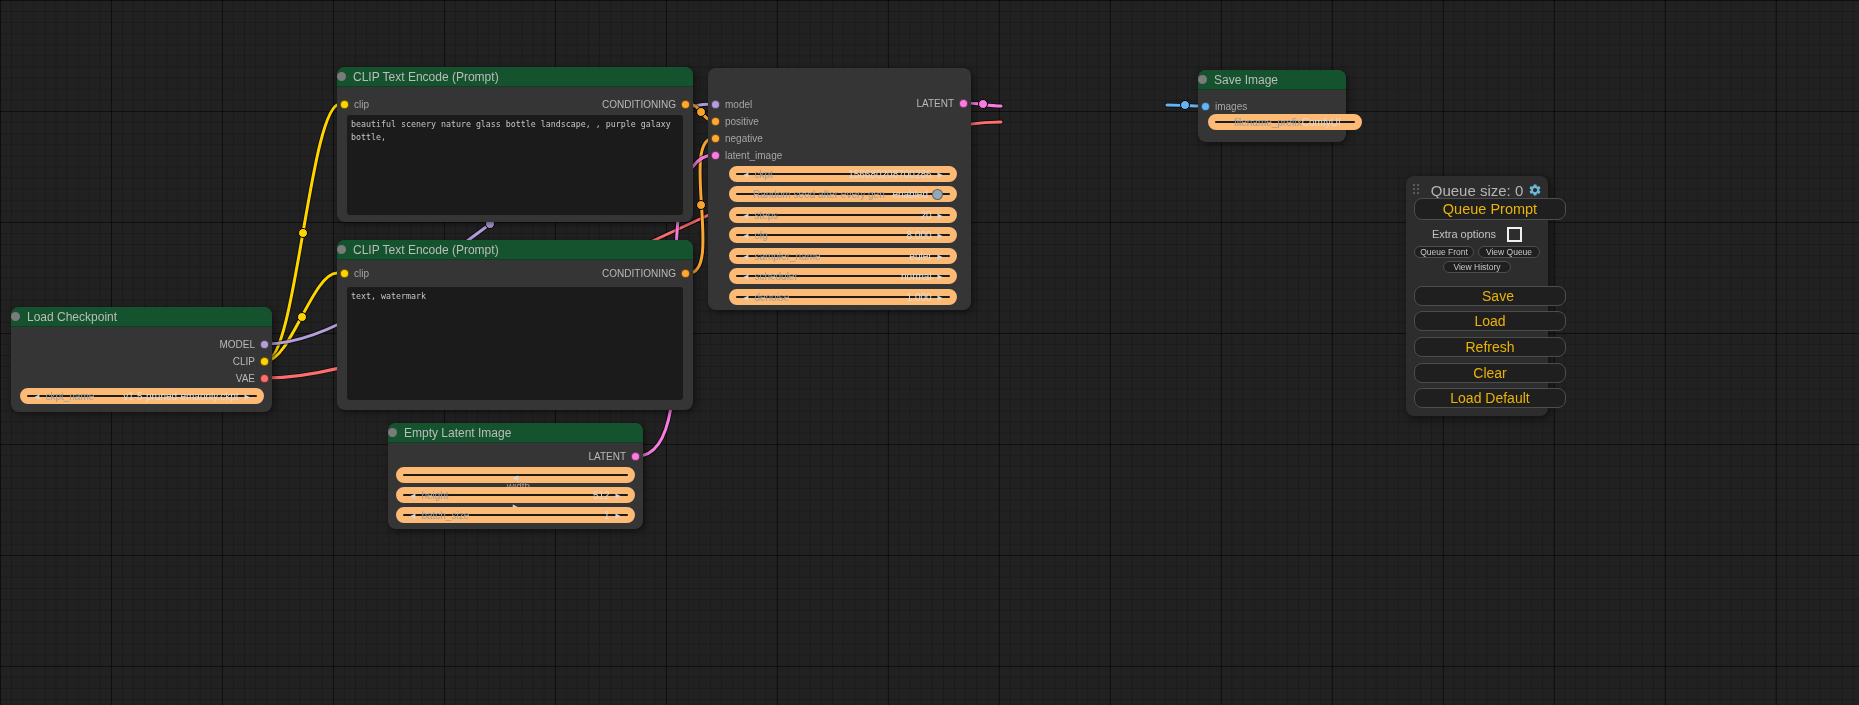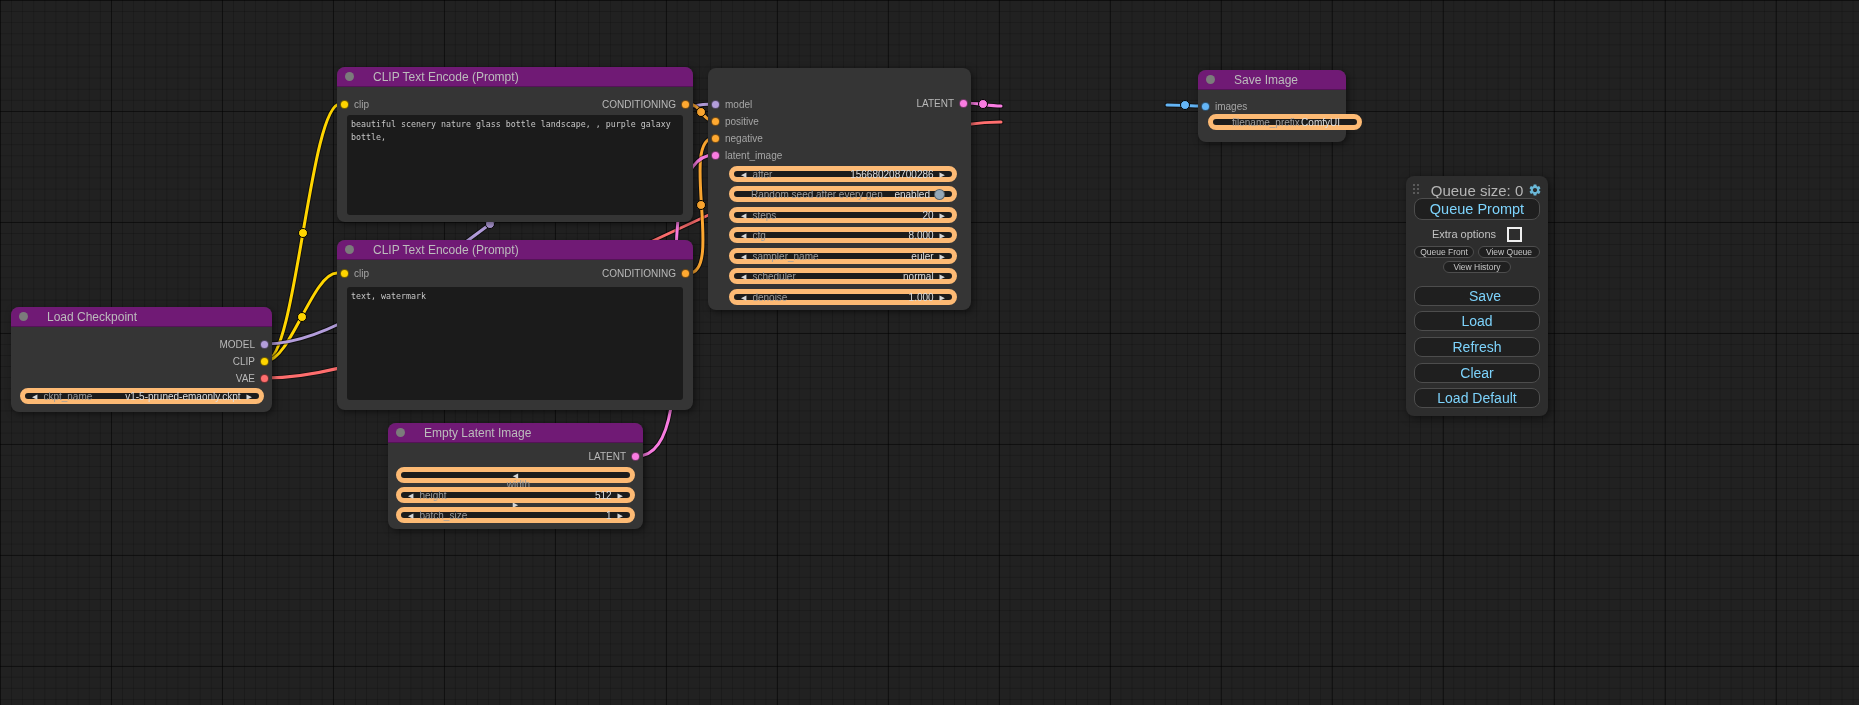--- a/index.html
+++ b/index.html
@@ -13,37 +13,37 @@
       linear-gradient(rgba(0,0,0,0.18) 1px, transparent 1px),
       linear-gradient(90deg, rgba(0,0,0,0.18) 1px, transparent 1px);
     background-size:111px 111px,111px 111px,11.1px 11.1px,11.1px 11.1px;
   }
   svg.links{position:absolute;left:0;top:0;z-index:1;}
   .link-under{fill:none;stroke:rgba(0,0,0,0.5);stroke-width:5;stroke-linecap:round;}
   .link{fill:none;stroke-width:3;stroke-linecap:round;}
 
   .node{position:absolute;background:#353535;border-radius:8px;
         box-shadow:2px 2px 7px rgba(0,0,0,0.5);z-index:2;}
-  .node-title{position:absolute;left:0;right:0;top:0;height:20px;background:#701a75;
-        border-radius:8px 8px 0 0;display:flex;align-items:center;gap:19px;padding-left:8px;
+  .node-title{position:absolute;left:0;right:0;top:0;height:20px;background:#14532d;
+        border-radius:8px 8px 0 0;display:flex;align-items:center;gap:7px;padding-left:0;
         border-bottom:1px solid rgba(0,0,0,0.25);box-sizing:border-box;}
   .tdot{width:9px;height:9px;border-radius:50%;background:#7b7b7b;flex:0 0 auto;}
   .ttext{color:#bcbcbc;font-size:12px;white-space:nowrap;}
 
   .slot{position:absolute;display:flex;align-items:center;gap:5px;height:14px;
         transform:translateY(-50%);font-size:10px;white-space:nowrap;}
   .slot.in{left:3px;color:#a5a5a5;}
   .slot.out{right:3px;flex-direction:row-reverse;color:#b9b9b9;}
   .sdot{width:9px;height:9px;border-radius:50%;box-sizing:border-box;
         border:1px solid rgba(0,0,0,0.55);flex:0 0 auto;}
   .c-model{background:#B39DDB;}  .c-clip{background:#FFD500;}
   .c-vae{background:#FF6E6E;}    .c-cond{background:#FFA931;}
   .c-latent{background:#F97CE1;} .c-image{background:#64B5F6;}
 
-  .widget{position:absolute;height:16px;background:#1c1c1c;border:5px solid #fdba74;
+  .widget{position:absolute;height:16px;background:#1c1c1c;border:7px solid #fdba74;
         border-radius:9px;display:flex;align-items:center;box-sizing:border-box;
         padding:0 7px;font-size:10px;color:#9c9c9c;white-space:nowrap;}
   .warrow{color:#d6d6d6;font-size:7px;line-height:1;flex:0 0 auto;}
   .wlabel{margin-left:6px;}
   .wvalue{margin-left:auto;color:#dddddd;margin-right:6px;}
   .widget.center .wlabel{margin-left:10px;}
   .toggle{width:11px;height:11px;border-radius:50%;background:#94a7b7;
         border:1px solid rgba(0,0,0,0.4);box-sizing:border-box;flex:0 0 auto;}
 
   .prompt-area{position:absolute;background:#1b1b1b;border:none;border-radius:3px;
@@ -53,22 +53,22 @@
 
   .qpanel{position:absolute;left:1406px;top:176px;width:142px;height:240px;z-index:3;
         background:#2d2d2d;border-radius:8px;box-shadow:2px 2px 8px rgba(0,0,0,0.55);}
   .qheader{position:absolute;left:0;right:0;top:6px;height:16px;display:flex;
         align-items:center;}
   .qsize{flex:1;text-align:center;color:#b5b5b5;font-size:15px;}
   .drag-dots{position:absolute;left:7px;top:2px;display:grid;
         grid-template-columns:3px 3px;grid-auto-rows:3px;gap:1px;}
   .drag-dots i{width:2px;height:2px;border-radius:50%;background:#6a6a6a;}
   .gear{position:absolute;right:6px;top:1px;width:14px;height:14px;}
-  .qbtn{position:absolute;left:8px;width:126px;background:#1f1f1f;border:1px solid #4d4d4d;
-        border-radius:8px;color:#7dd3fc;display:flex;align-items:center;justify-content:center;
+  .qbtn{position:absolute;left:8px;width:152px;background:#1f1f1f;border:1px solid #4d4d4d;
+        border-radius:8px;color:#eab308;display:flex;align-items:center;justify-content:center;
         box-sizing:border-box;cursor:pointer;}
   .qbtn.big{height:20px;font-size:14px;}
   .qbtn.prompt{top:22px;height:22px;font-size:14.5px;}
   .extra-row{position:absolute;left:0;right:0;top:51px;height:14px;display:flex;
         align-items:center;justify-content:center;gap:11px;color:#c2c2c2;font-size:11px;}
   .checkbox{width:11px;height:11px;border:2px solid #f0f0f0;background:#2d2d2d;
         box-sizing:content-box;}
   .qbtn.small{height:12px;font-size:8.5px;border-radius:7px;color:#c8c8c8;}
 </style>
 </head>
@@ -219,21 +219,21 @@
       <span class="sdot c-cond"></span>
       <span>negative</span>
     </div>
     <div class="slot in" style="top:87px;">
       <span class="sdot c-latent"></span>
       <span>latent_image</span>
     </div>
 
     <div class="widget" style="left:21px;top:98px;width:228px;">
       <span class="warrow">◀</span>
-      <span class="wlabel">after</span>
+      <span class="wlabel">ckpt</span>
       <span class="wvalue">156680208700286</span>
       <span class="warrow">▶</span>
     </div>
     <div class="widget center" style="left:21px;top:118px;width:228px;">
       <span class="wlabel">Random seed after every gen</span>
       <span class="wvalue" style="margin-right:4px;">enabled</span>
       <span class="toggle"></span>
     </div>
     <div class="widget" style="left:21px;top:139px;width:228px;">
       <span class="warrow">◀</span>

